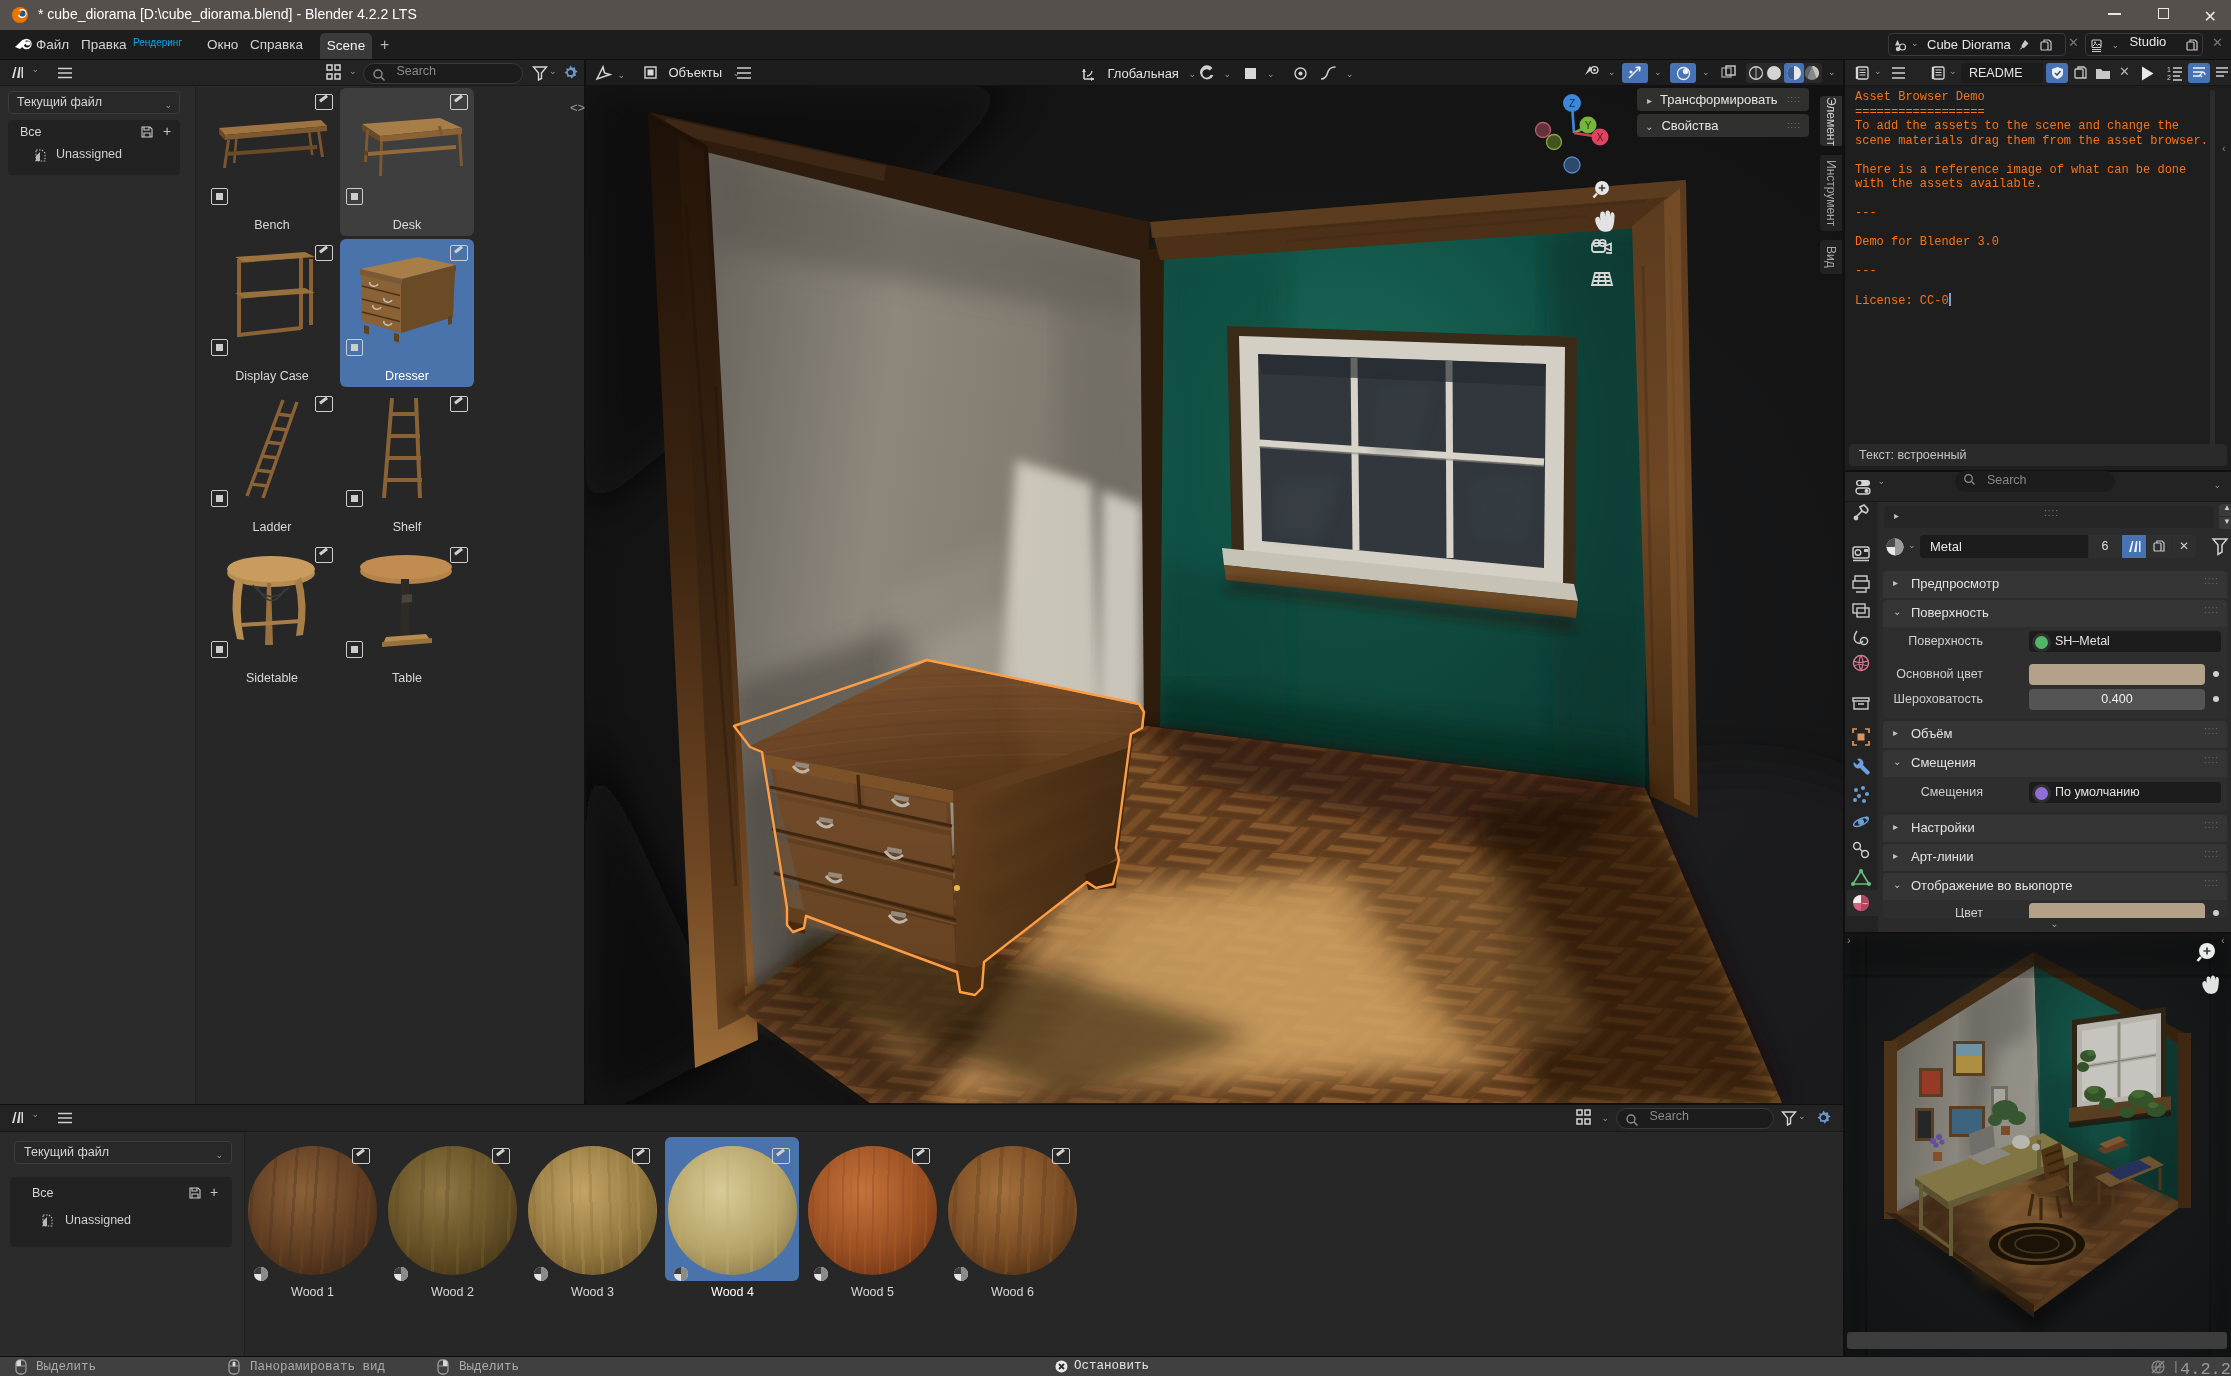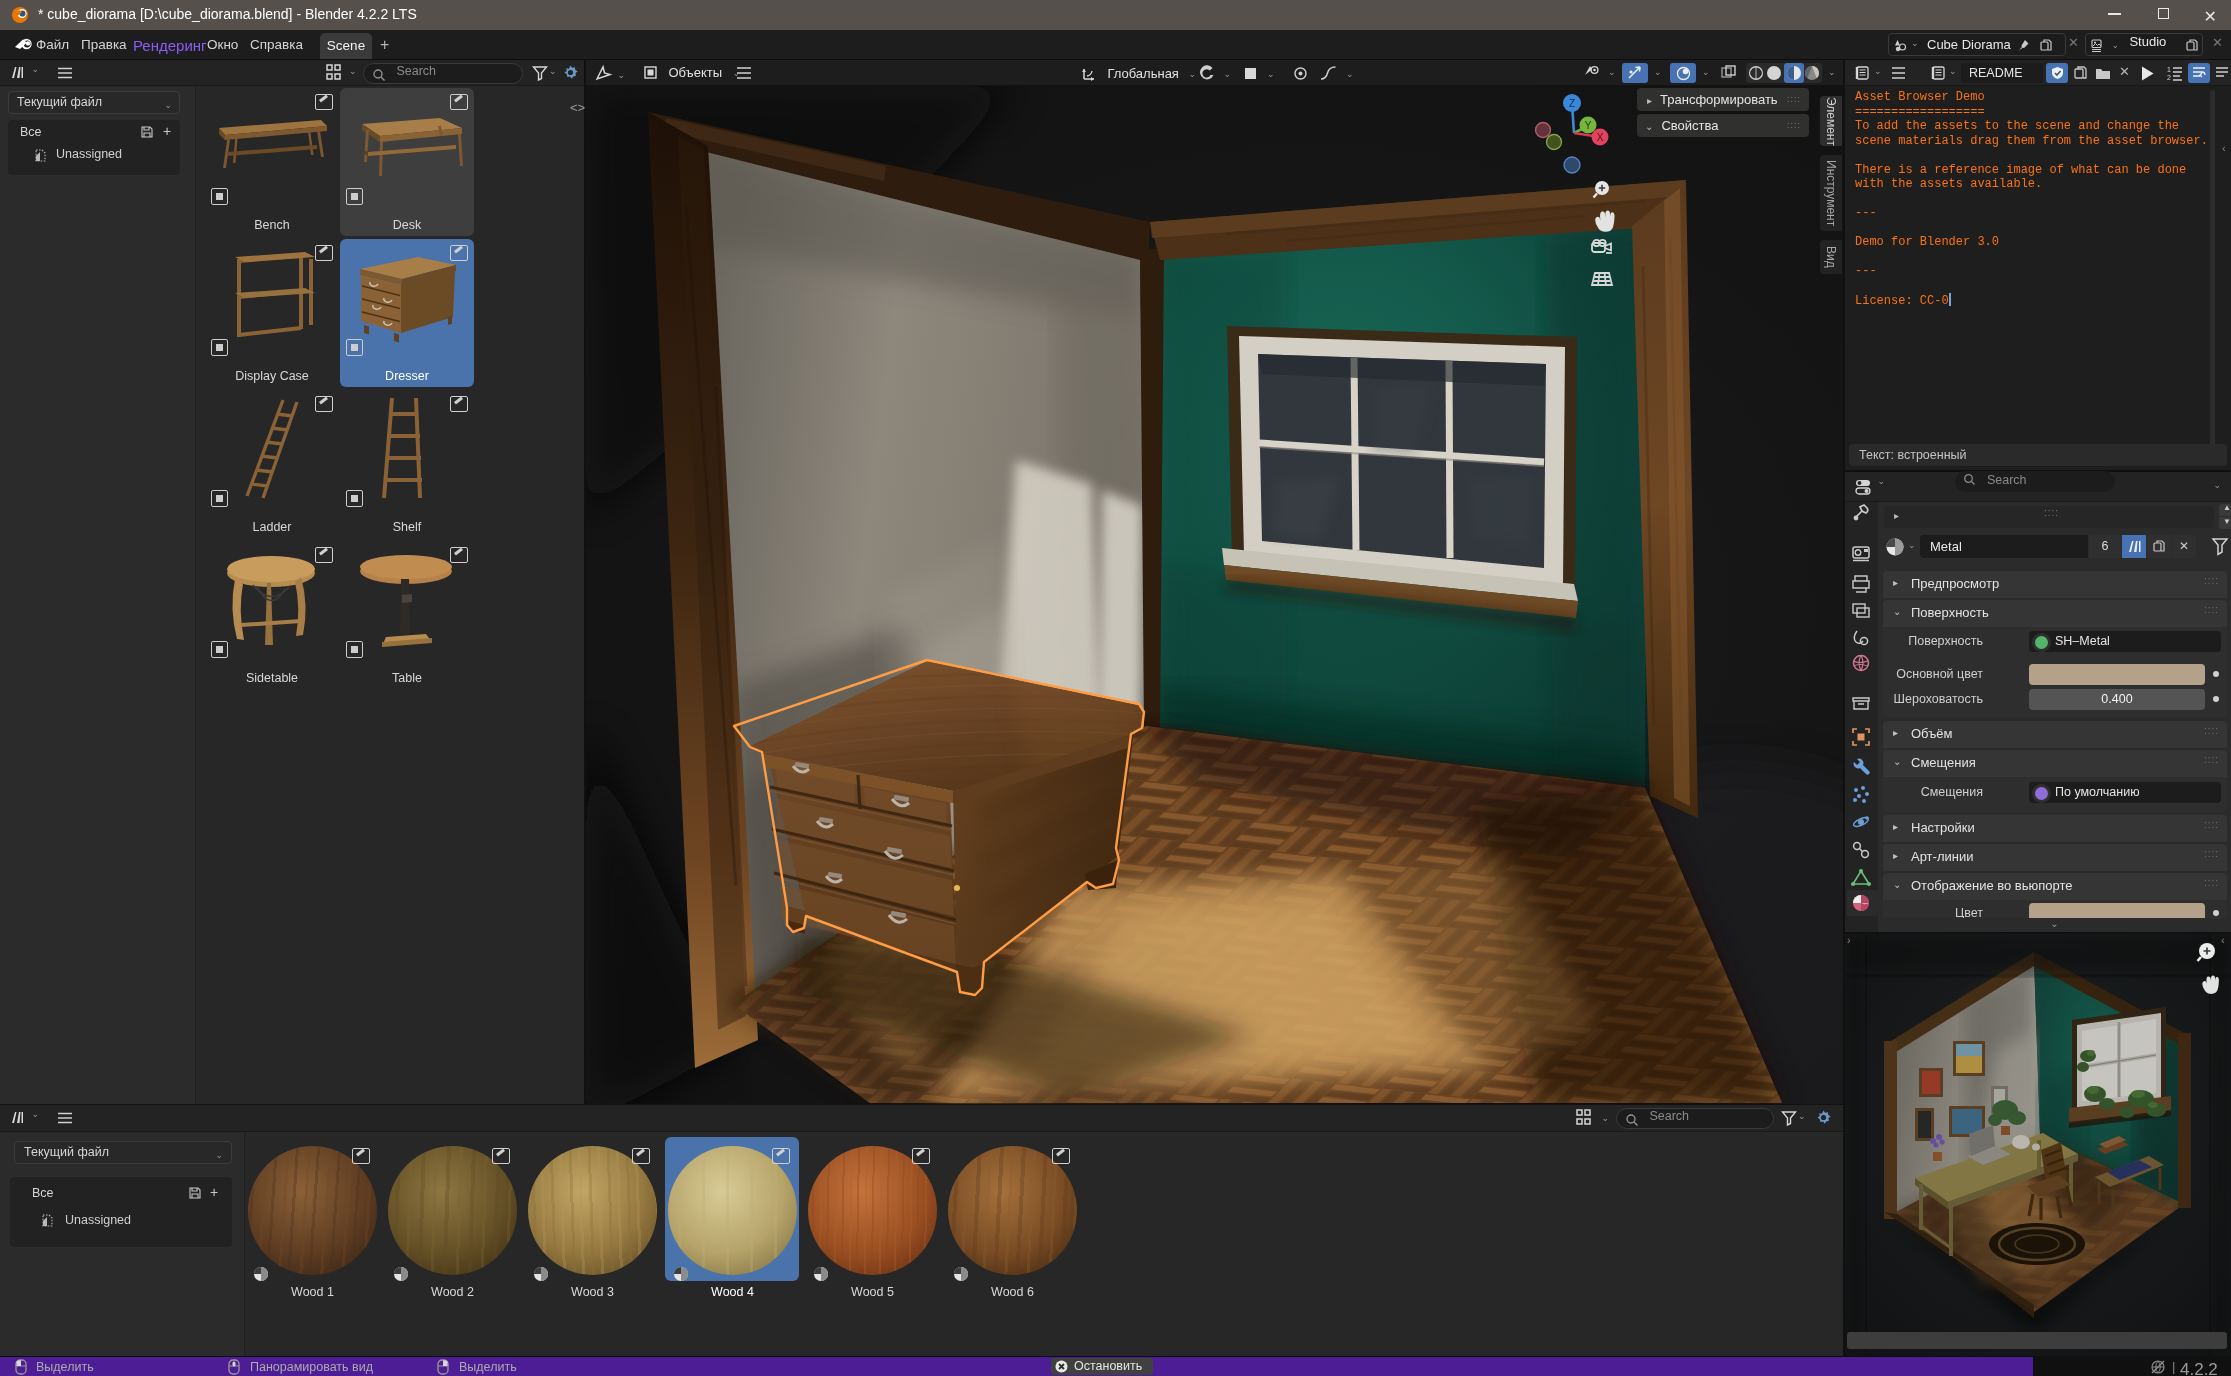--- a/index.html
+++ b/index.html
@@ -60,21 +60,21 @@
   <div class="abs" style="left:0;top:30px;width:2231px;height:30px;background:#1d1d1d;border-bottom:1px solid #0e0e0e;">
     <svg class="abs" style="left:14px;top:5px;" width="22" height="20" viewBox="0 0 22 20">
       <circle cx="12.5" cy="9" r="5.2" fill="#fff"></circle>
       <circle cx="13.1" cy="9" r="3.4" fill="#1d1d1d"></circle>
       <circle cx="14" cy="8.4" r="2.2" fill="#fff"></circle>
       <path d="M1 12 L9 4.5 L13 7.5 L6 14 Z" fill="#fff"></path>
       <path d="M1 12 L9 4.5 L13 7.5" fill="none"></path>
     </svg>
     <span class="abs" style="left:36px;top:7px;color:#d4d4d4;font-size:13.5px;">Файл</span>
     <span class="abs" style="left:81px;top:7px;color:#d4d4d4;font-size:13.5px;">Правка</span>
-    <span class="abs" style="left:133px;top:7px;color:#8b5cf6;font-size:15px;">Рендеринг</span>
+    <span class="abs" style="left:133px;top:7px;color:#0ea5e9;font-size:10px;">Рендеринг</span>
     <span class="abs" style="left:207px;top:7px;color:#d4d4d4;font-size:13.5px;">Окно</span>
     <span class="abs" style="left:250px;top:7px;color:#d4d4d4;font-size:13.5px;">Справка</span>
     <div class="abs" style="left:320px;top:3px;width:52px;height:26px;background:#3a3a3a;border-radius:5px 5px 0 0;color:#f2f2f2;font-size:13.5px;text-align:center;line-height:26px;">Scene</div>
     <div class="abs" style="left:380px;top:6px;color:#b5b5b5;font-size:16px;">+</div>
 
     <div class="abs" style="left:1888px;top:3px;width:178px;height:23px;background:#1c1c1c;border:1px solid #3a3a3a;border-radius:4px;overflow:hidden;">
       <svg class="abs" style="left:4px;top:4px;" width="15" height="15" viewBox="0 0 15 15">
         <path d="M4.5 2 L7 7.5 L2 7.5 Z" fill="#ccc"></path>
           <circle cx="9.5" cy="9" r="3" fill="none" stroke="#ccc" stroke-width="1.1"></circle>
           <circle cx="5" cy="11" r="2.2" fill="#ccc"></circle>
@@ -1197,21 +1197,21 @@
           <path d="M2 9 a7 7 0 0 1 7-7 v7 Z" fill="#3d3d3d"></path>
         </svg>
       <svg class="mball" style="left:706px;" viewBox="0 0 18 18">
           <circle cx="9" cy="9" r="7" fill="#e4e4e4"></circle>
           <path d="M9 2 a7 7 0 0 1 0 14 Z" fill="#8a8a8a"></path>
           <path d="M2 9 a7 7 0 0 1 7-7 v7 Z" fill="#3d3d3d"></path>
         </svg>
     </div>
   </div>
 
-  <div class="abs" id="status" style="left:0;top:1356px;width:2033px;height:20px;background:#4c1d95;border-top:1px solid #0d0d0d;">
+  <div class="abs" id="status" style="left:0;top:1356px;width:2231px;height:20px;background:#404040;border-top:1px solid #0d0d0d;font-family:Liberation Mono, monospace;">
     <svg class="abs" style="left:15px;top:2px;" width="12" height="16" viewBox="0 0 12 16">
         <rect x="1" y="1" width="10" height="14" rx="4" fill="none" stroke="#9a9a9a" stroke-width="1.3"></rect>
         <path d="M1.5 7 h9" stroke="#9a9a9a" stroke-width="1"></path>
         <path d="M1.5 2.5 a5 5 0 0 1 4.5-1 v5.5 h-4.5 Z" fill="#d8d8d8"></path>
       </svg>
     <span class="abs" style="left:36px;top:3px;color:#ababab;font-size:12.5px;">Выделить</span>
     <svg class="abs" style="left:228px;top:2px;" width="12" height="16" viewBox="0 0 12 16">
         <rect x="1" y="1" width="10" height="14" rx="4" fill="none" stroke="#9a9a9a" stroke-width="1.3"></rect>
         <path d="M1.5 7 h9" stroke="#9a9a9a" stroke-width="1"></path>
         <rect x="4.5" y="2.5" width="3" height="5" rx="1.5" fill="#d8d8d8"></rect>

